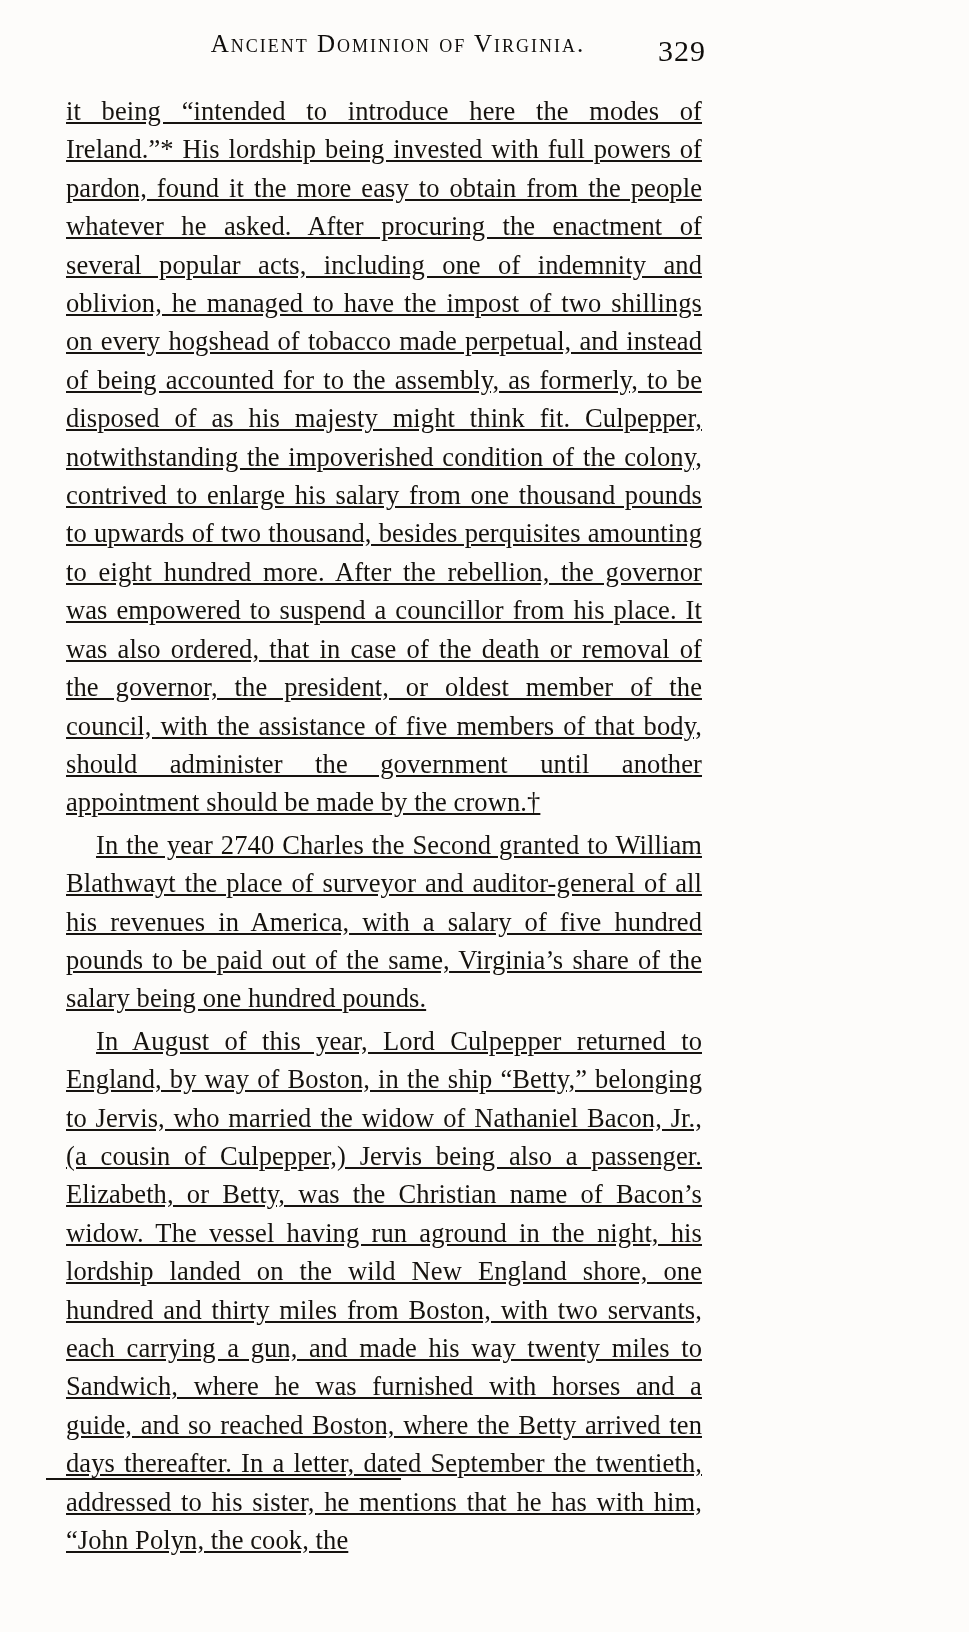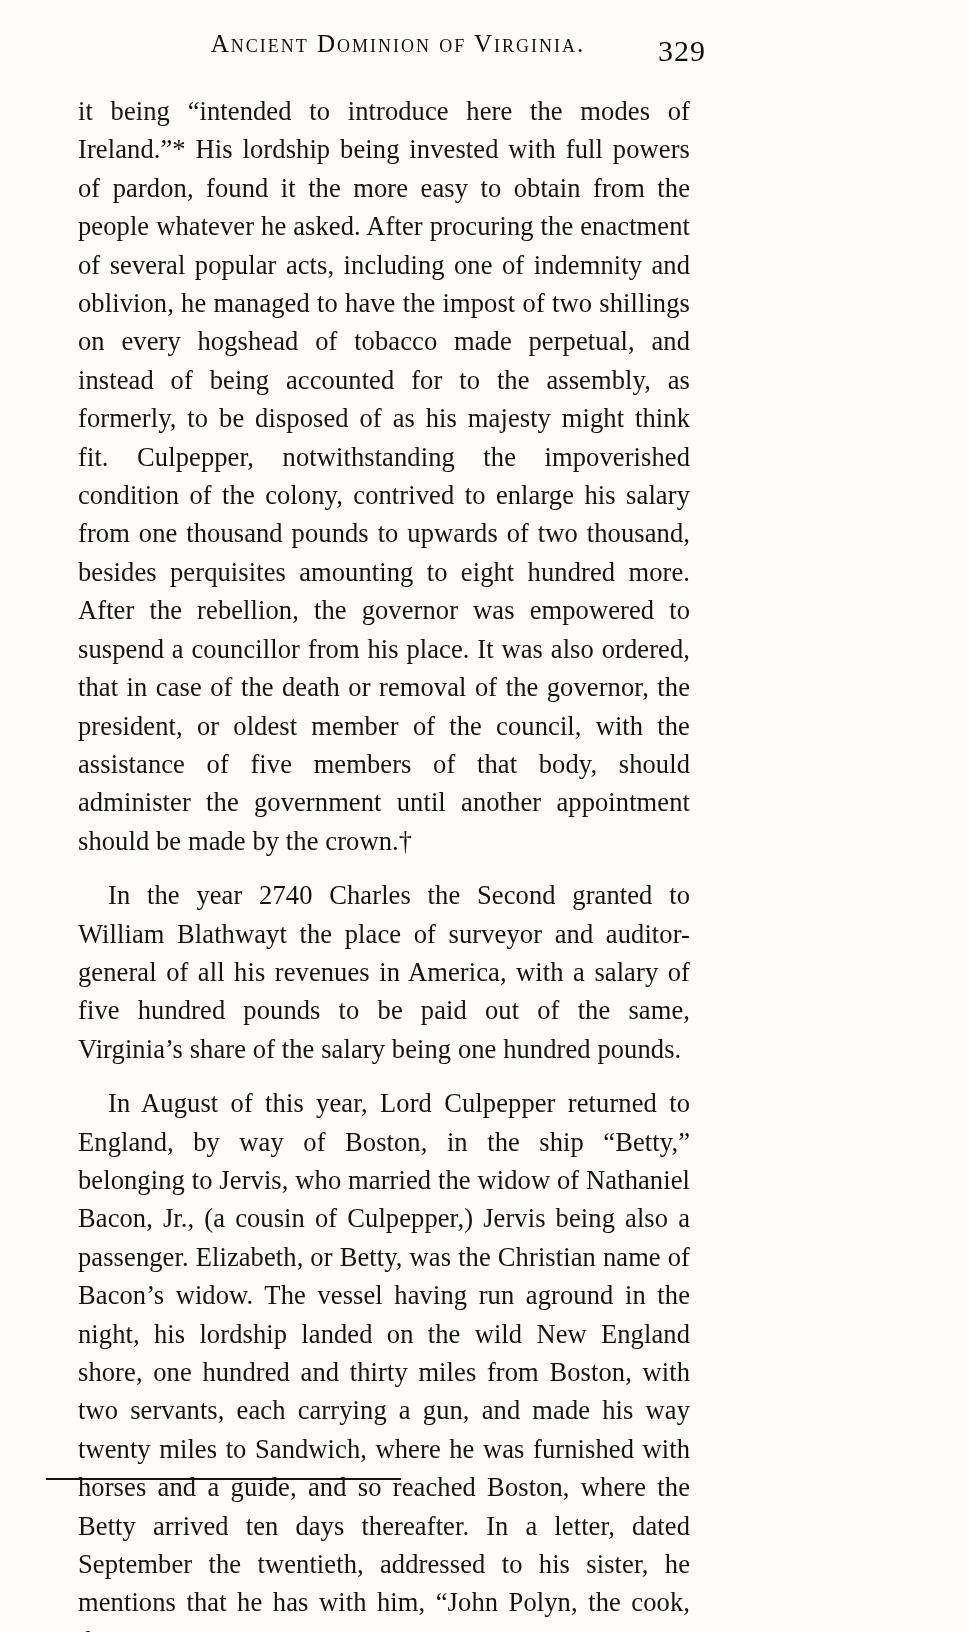--- a/index.html
+++ b/index.html
@@ -49,21 +49,22 @@
   .body-text {
     margin-top: 18px;
     font-size: 26.5px;
     line-height: 38.4px;
     text-align: justify;
     text-justify: inter-word;
     color: #16130f;
     letter-spacing: 0.1px;
   }
   .body-text p {
-    margin: 16px;
+    margin: 4px;
+    text-decoration: underline;
   }
   .body-text p.indent {
     text-indent: 30px;
   }
   .footnote-rule {
     position: absolute;
     left: 46px;
     bottom: 152px;
     width: 355px;
     height: 0;

